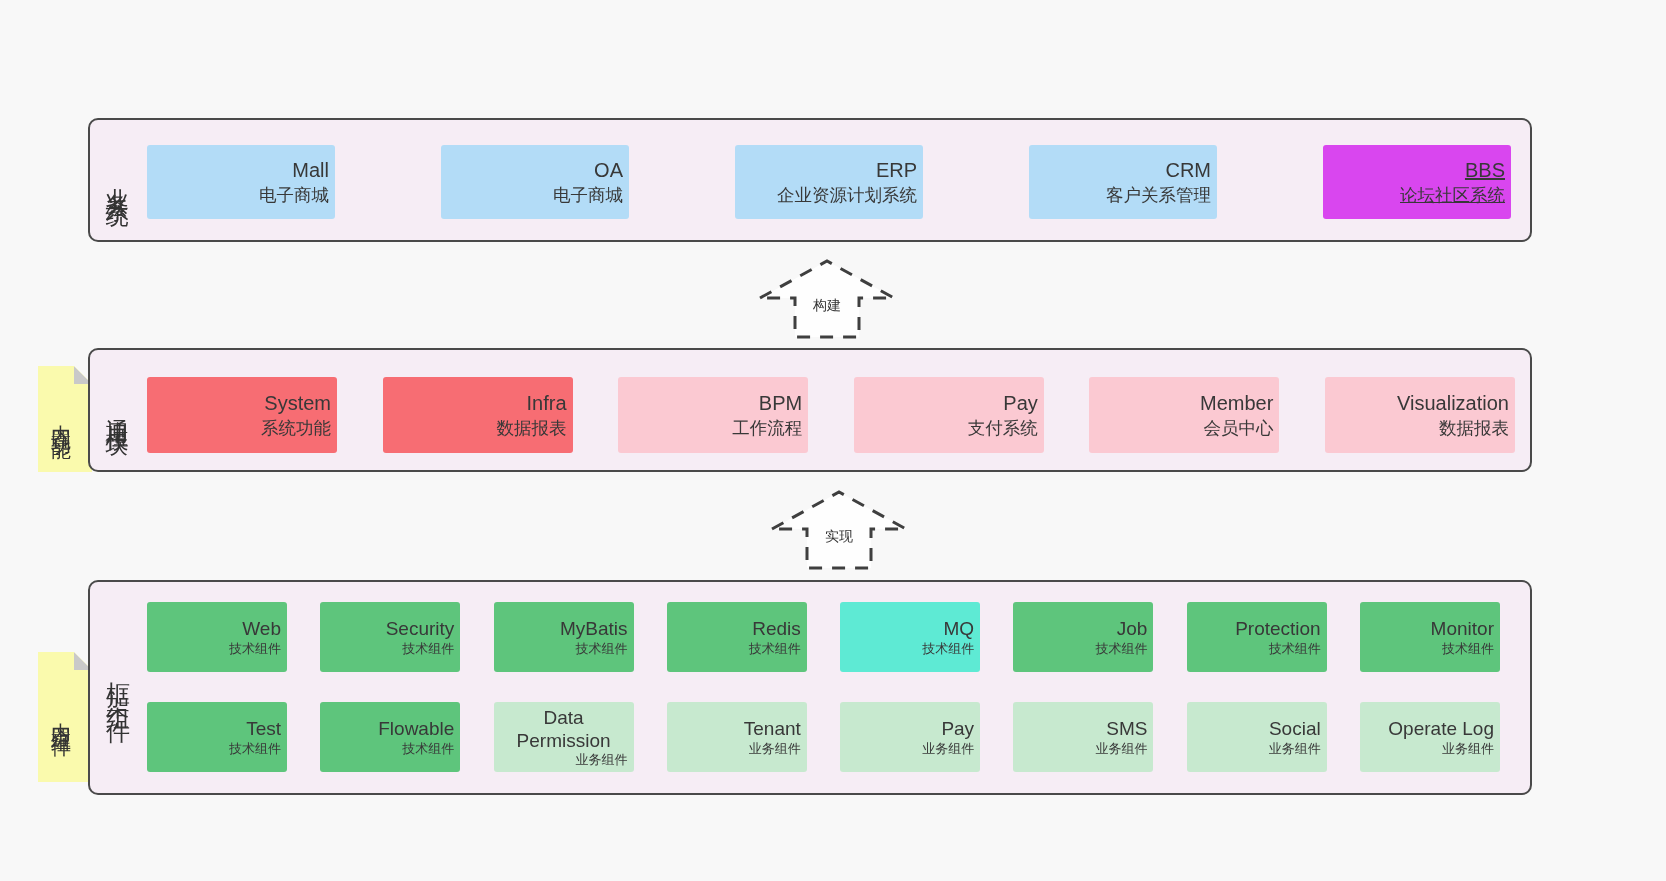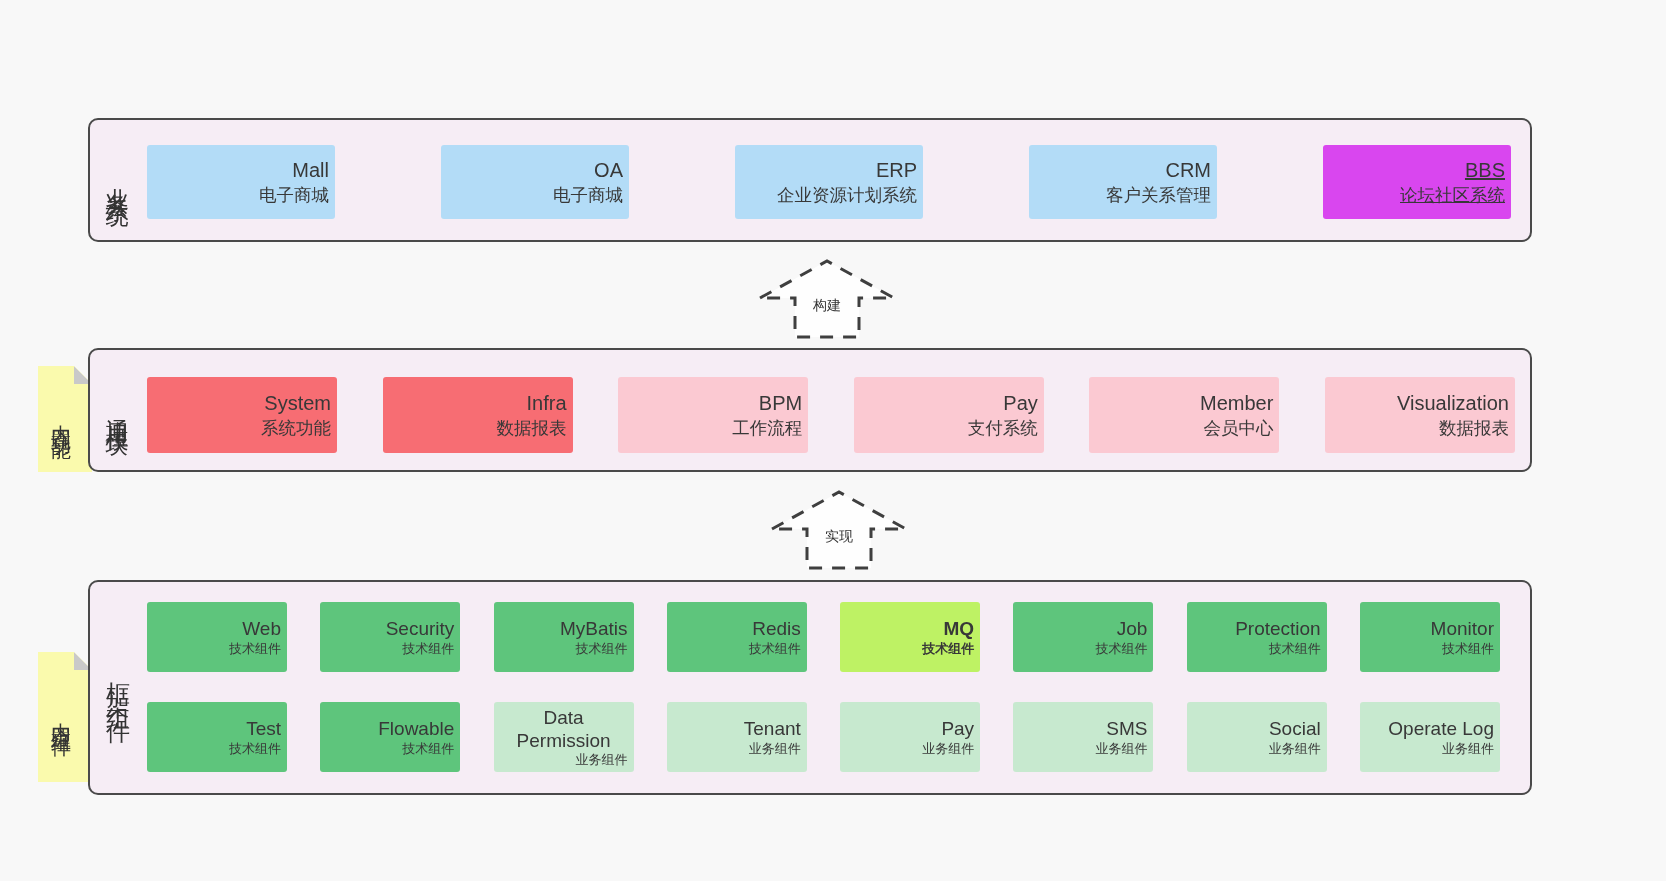--- a/index.html
+++ b/index.html
@@ -164,21 +164,21 @@
           <div class="box-desc">技术组件</div>
         </div>
         <div class="box" style="background: rgb(94, 197, 124); padding-left: 16px;">
           <div class="box-name">MyBatis</div>
           <div class="box-desc">技术组件</div>
         </div>
         <div class="box" style="background: rgb(94, 197, 124);">
           <div class="box-name">Redis</div>
           <div class="box-desc">技术组件</div>
         </div>
-        <div class="box" style="background: #bef264; font-weight: bold;">
+        <div class="box" style="background: #5eead4;">
           <div class="box-name">MQ</div>
           <div class="box-desc">技术组件</div>
         </div>
         <div class="box" style="background: rgb(94, 197, 124);">
           <div class="box-name">Job</div>
           <div class="box-desc">技术组件</div>
         </div>
         <div class="box" style="background: rgb(94, 197, 124);">
           <div class="box-name">Protection</div>
           <div class="box-desc">技术组件</div>

